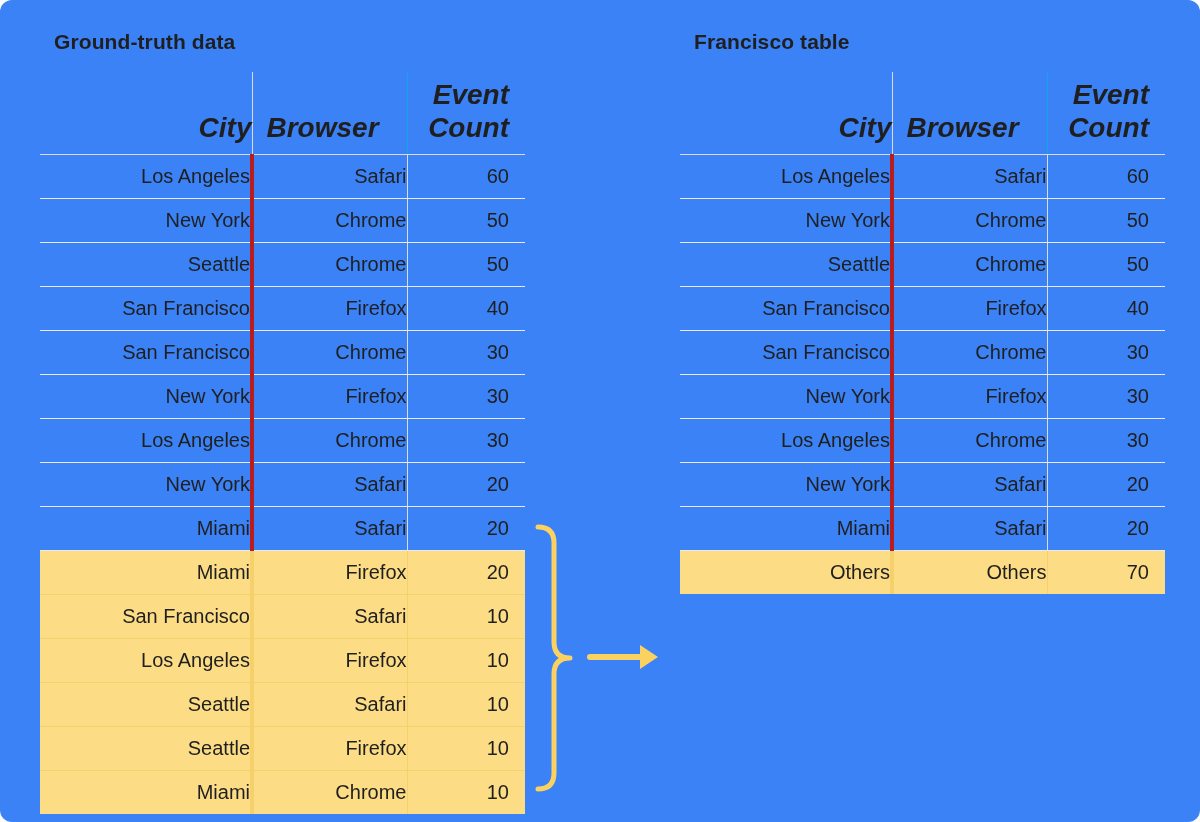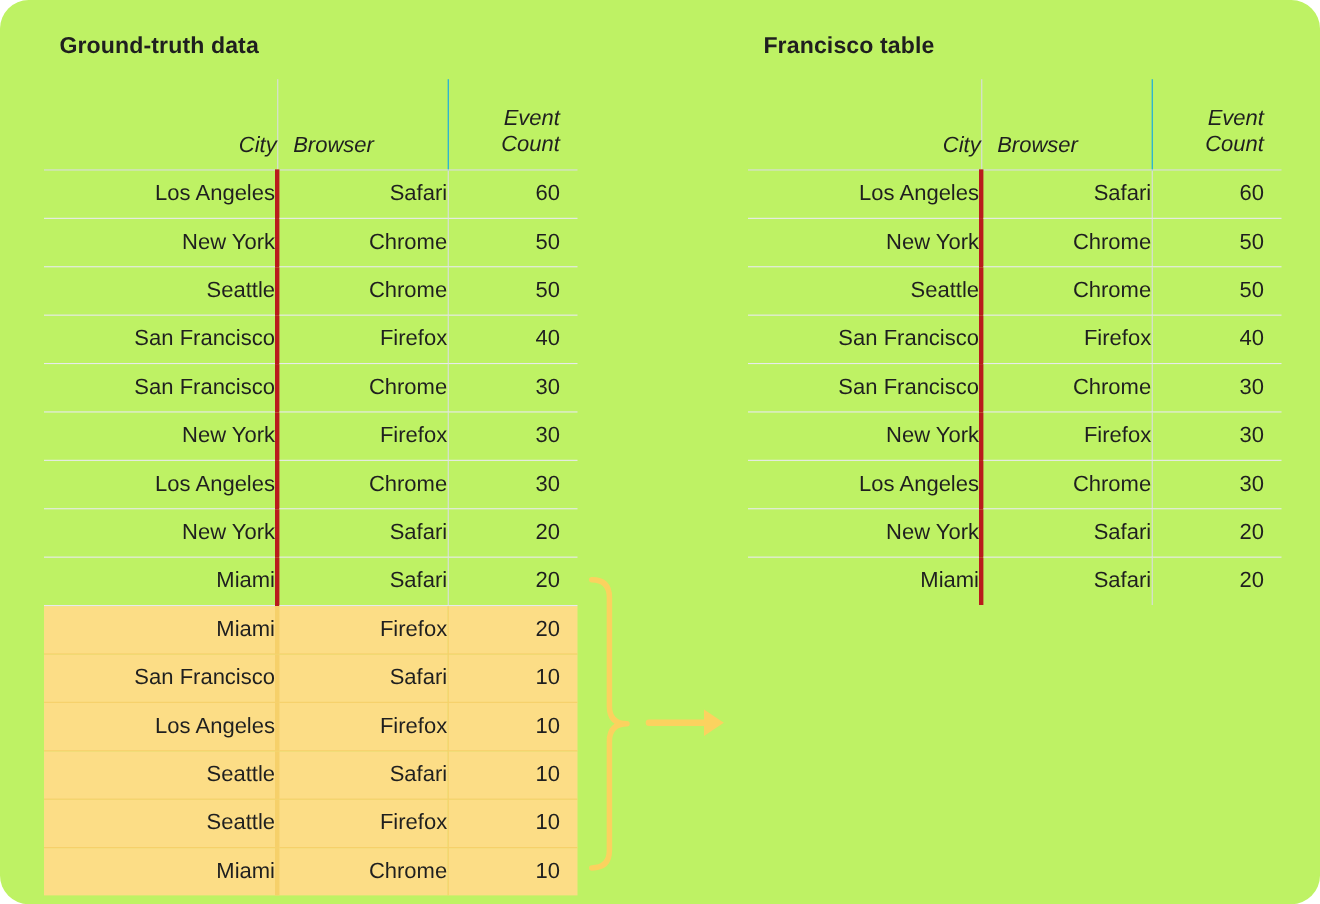--- a/index.html
+++ b/index.html
@@ -13,22 +13,22 @@
     font-family: "Liberation Sans", sans-serif;
     color: #202124;
     overflow: hidden;
     position: relative;
   }
   .canvas {
     position: absolute;
     left: 0; top: 0;
     width: 1200px;
     height: 822px;
-    background: #bef264;
-    border-radius: 26px;
+    background: #3b82f6;
+    border-radius: 12px;
   }
   .panel {
     position: absolute;
     top: 0;
   }
   #panel-left { left: 40px; width: 500px; }
   #panel-right { left: 680px; width: 500px; }
 
   .panel-title {
     font-size: 21px;
@@ -51,22 +51,22 @@
   table.data-table th, table.data-table td {
     padding: 0;
     margin: 0;
   }
   .col-city { width: 212px; }
   .col-browser { width: 155px; }
   .col-count { width: 118px; }
 
   thead th {
     font-style: italic;
-    font-weight: normal;
-    font-size: 20px;
+    font-weight: bold;
+    font-size: 28px;
     color: #1f1f1f;
     vertical-align: bottom;
     height: 72px;
     padding-bottom: 10px !important;
     border-bottom: 1px solid #dadce0;
   }
   thead th.h-city { text-align: right; padding-left: 14px !important; border-right: 1px solid #dadce0; }
   thead th.h-browser { text-align: left; padding-left: 14px !important; border-right: 1px solid #0ea5e9; }
   thead th.h-count { text-align: right; padding-right: 16px !important; }
   .hdr-two-line { display: block; line-height: 1.18; }
@@ -268,17 +268,22 @@
           <tr>
             <td class="c-city">New York</td>
             <td class="c-browser">Safari</td>
             <td class="c-count">20</td>
           </tr>
           <tr>
             <td class="c-city">Miami</td>
             <td class="c-browser">Safari</td>
             <td class="c-count">20</td>
           </tr>
+          <tr class="highlight">
+            <td class="c-city">Others</td>
+            <td class="c-browser">Others</td>
+            <td class="c-count">70</td>
+          </tr>
         </tbody>
     </table>
   </div>
 
 </div>
 
 </body></html>

